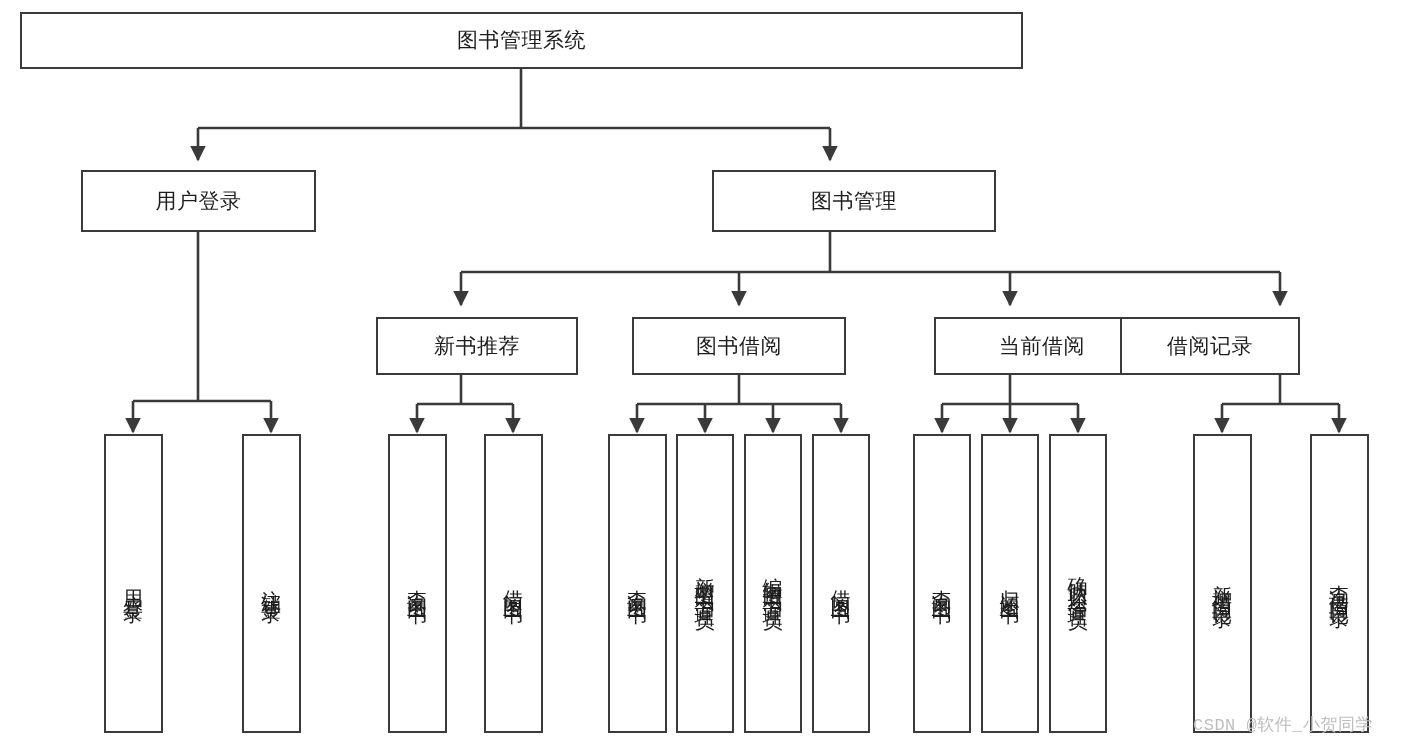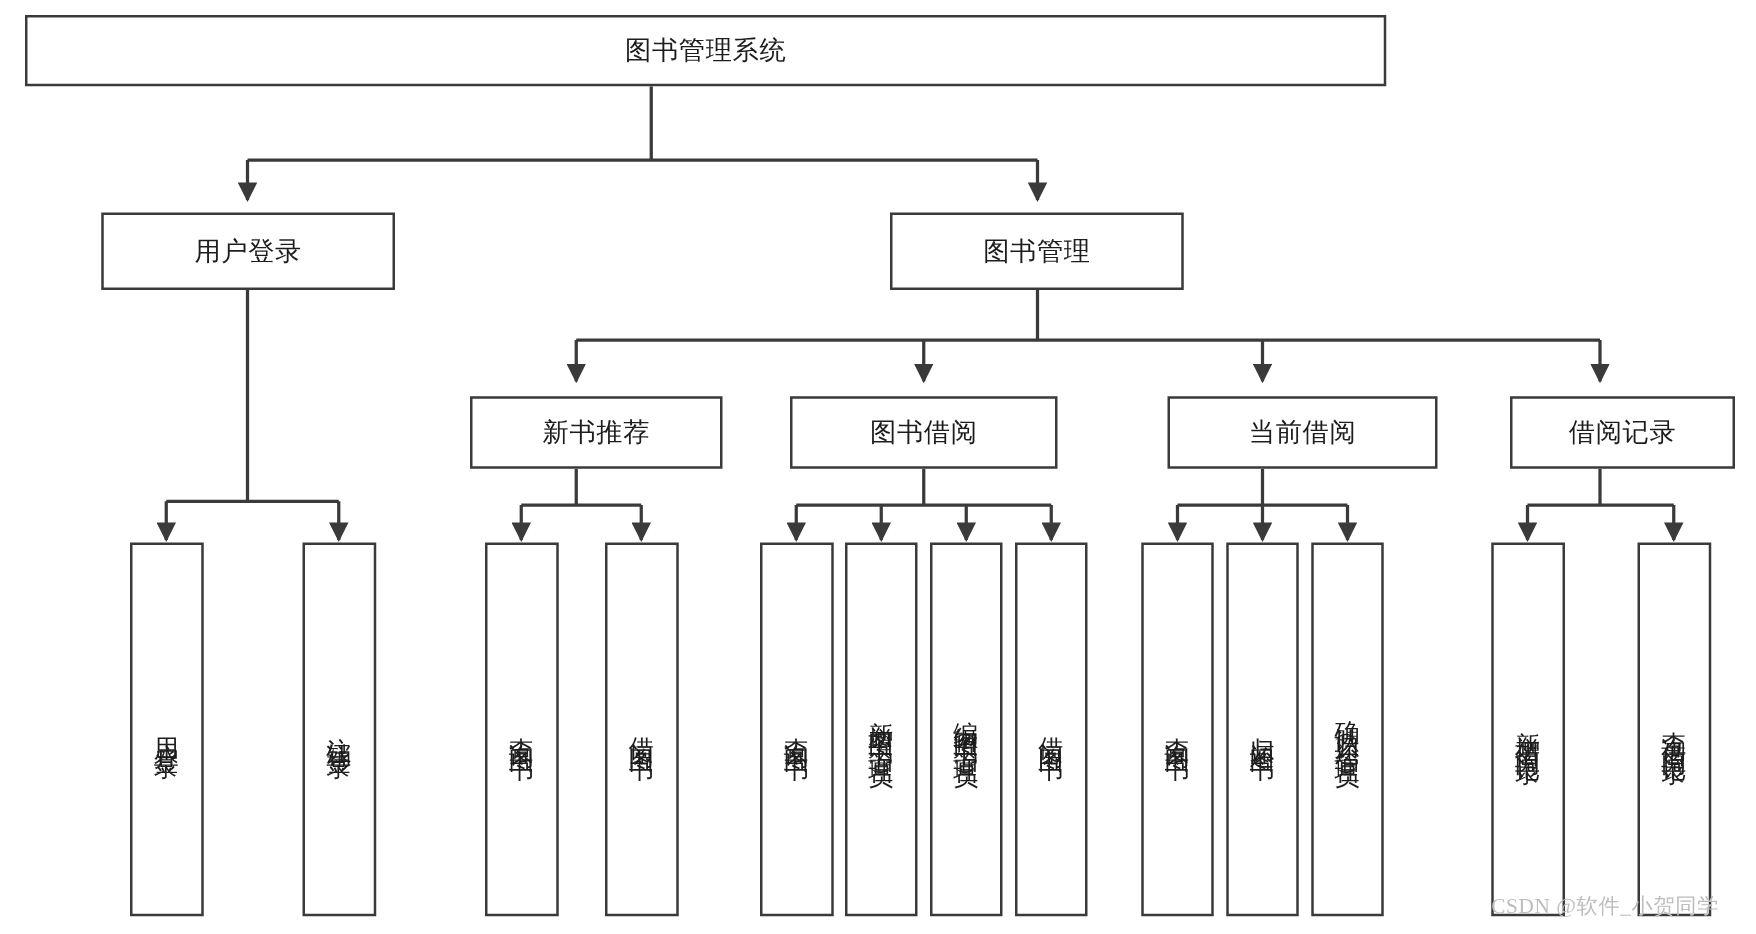--- a/index.html
+++ b/index.html
@@ -56,21 +56,21 @@
   }
   .watermark{
     position:absolute;
     left:1193px;
     top:713px;
     font-size:17px;
     color:#bdbdbd;
     letter-spacing:0.5px;
     white-space:nowrap;
     z-index:3;
-    font-family:Liberation Serif, serif;
+    font-family:Liberation Mono, monospace;
   }
 </style>
 </head>
 <body>
 
 <div id="canvas">
 
   <svg id="edges" viewBox="0 0 1405 747" xmlns="http://www.w3.org/2000/svg">
     <defs>
       <marker id="arrow" viewBox="0 0 10 10" refX="9" refY="5" markerWidth="6" markerHeight="6" orient="auto-start-reverse">
@@ -114,41 +114,41 @@
       <path d="M 1010 404 L 1010 432" marker-end="url(#arrow)"></path>
       <path d="M 1078 404 L 1078 432" marker-end="url(#arrow)"></path>
 
       <path d="M 1280 375 L 1280 404"></path>
       <path d="M 1222 404 L 1339 404"></path>
       <path d="M 1222 404 L 1222 432" marker-end="url(#arrow)"></path>
       <path d="M 1339 404 L 1339 432" marker-end="url(#arrow)"></path>
     </g>
   </svg>
 
-  <div class="node h root" style="left:20px;top:12px;width:1089px;height:57px;">
+  <div class="node h root" style="left:20px;top:12px;width:1003px;height:57px;">
     <span>图书管理系统</span>
   </div>
 
   <div class="node h" style="left:81px;top:170px;width:235px;height:62px;">
     <span>用户登录</span>
   </div>
-  <div class="node h" style="left:712px;top:170px;width:235px;height:62px;">
+  <div class="node h" style="left:712px;top:170px;width:284px;height:62px;">
     <span>图书管理</span>
   </div>
 
   <div class="node h" style="left:376px;top:317px;width:202px;height:58px;">
     <span>新书推荐</span>
   </div>
   <div class="node h" style="left:632px;top:317px;width:214px;height:58px;">
     <span>图书借阅</span>
   </div>
   <div class="node h" style="left:902px;top:317px;width:216px;height:58px;margin-left:32px;">
     <span>当前借阅</span>
   </div>
-  <div class="node h" style="left:1208px;top:317px;width:180px;height:58px;">
+  <div class="node h" style="left:1120px;top:317px;width:180px;height:58px;">
     <span>借阅记录</span>
   </div>
 
   <div class="node v" style="left:104px;top:434px;width:59px;height:299px;">
     <span class="vtext">用户登录</span>
   </div>
   <div class="node v" style="left:242px;top:434px;width:59px;height:299px;">
     <span class="vtext">注销登录</span>
   </div>
 

